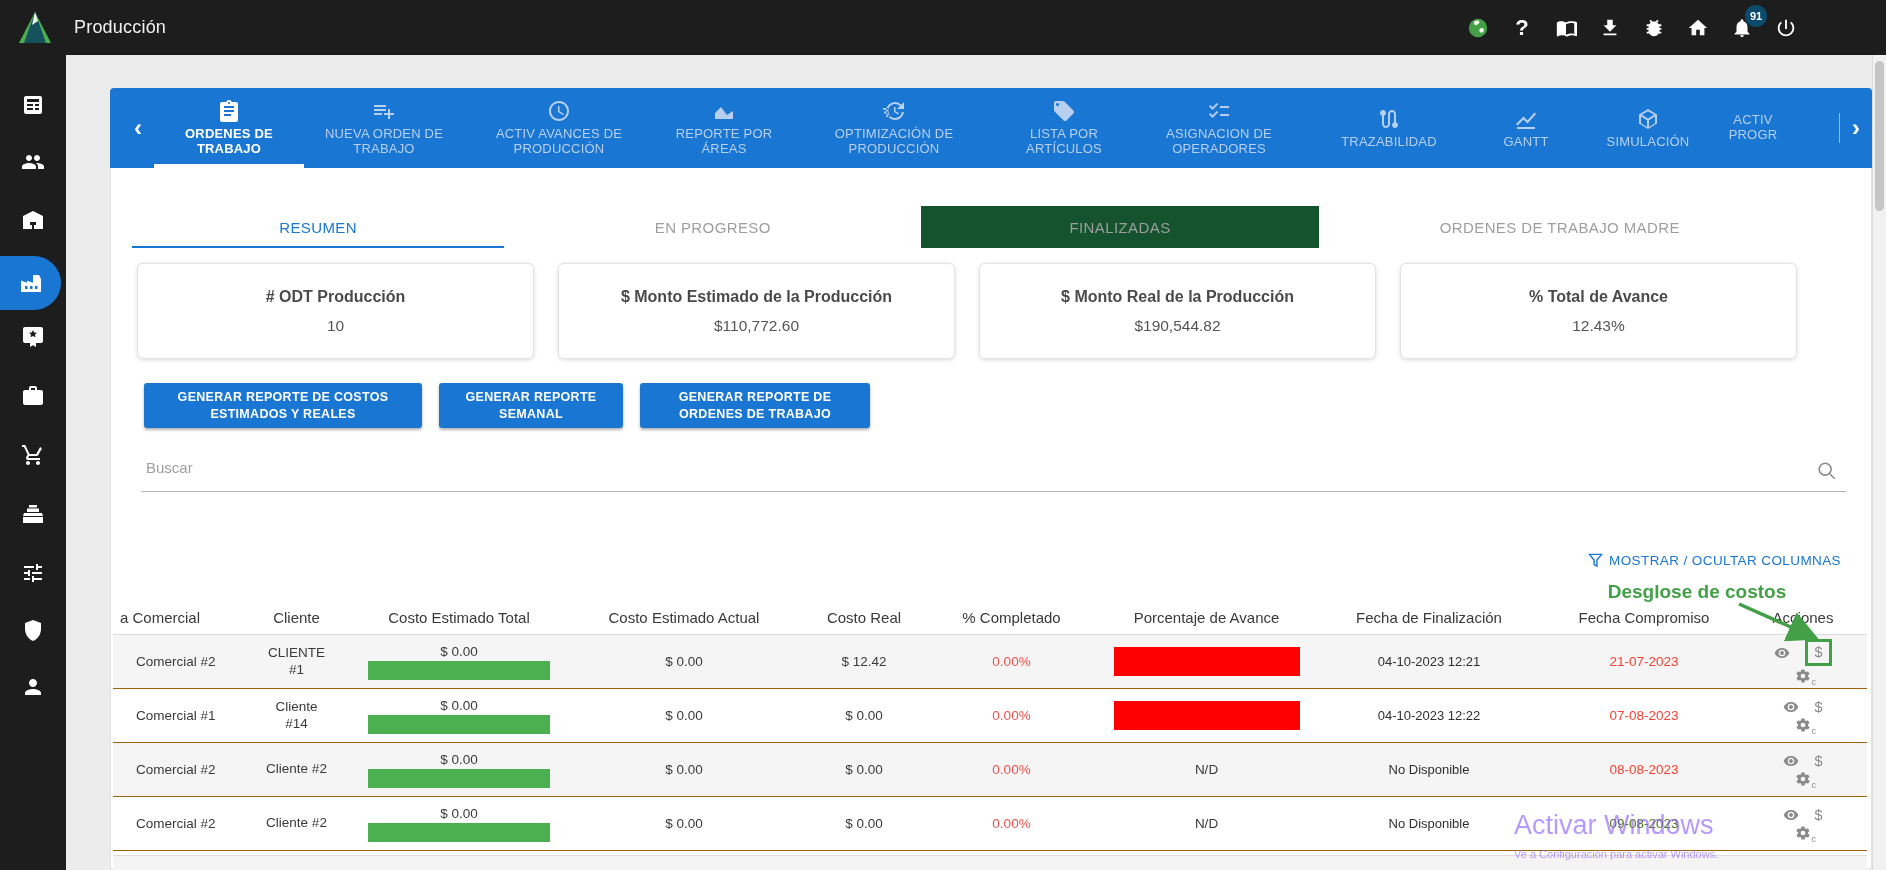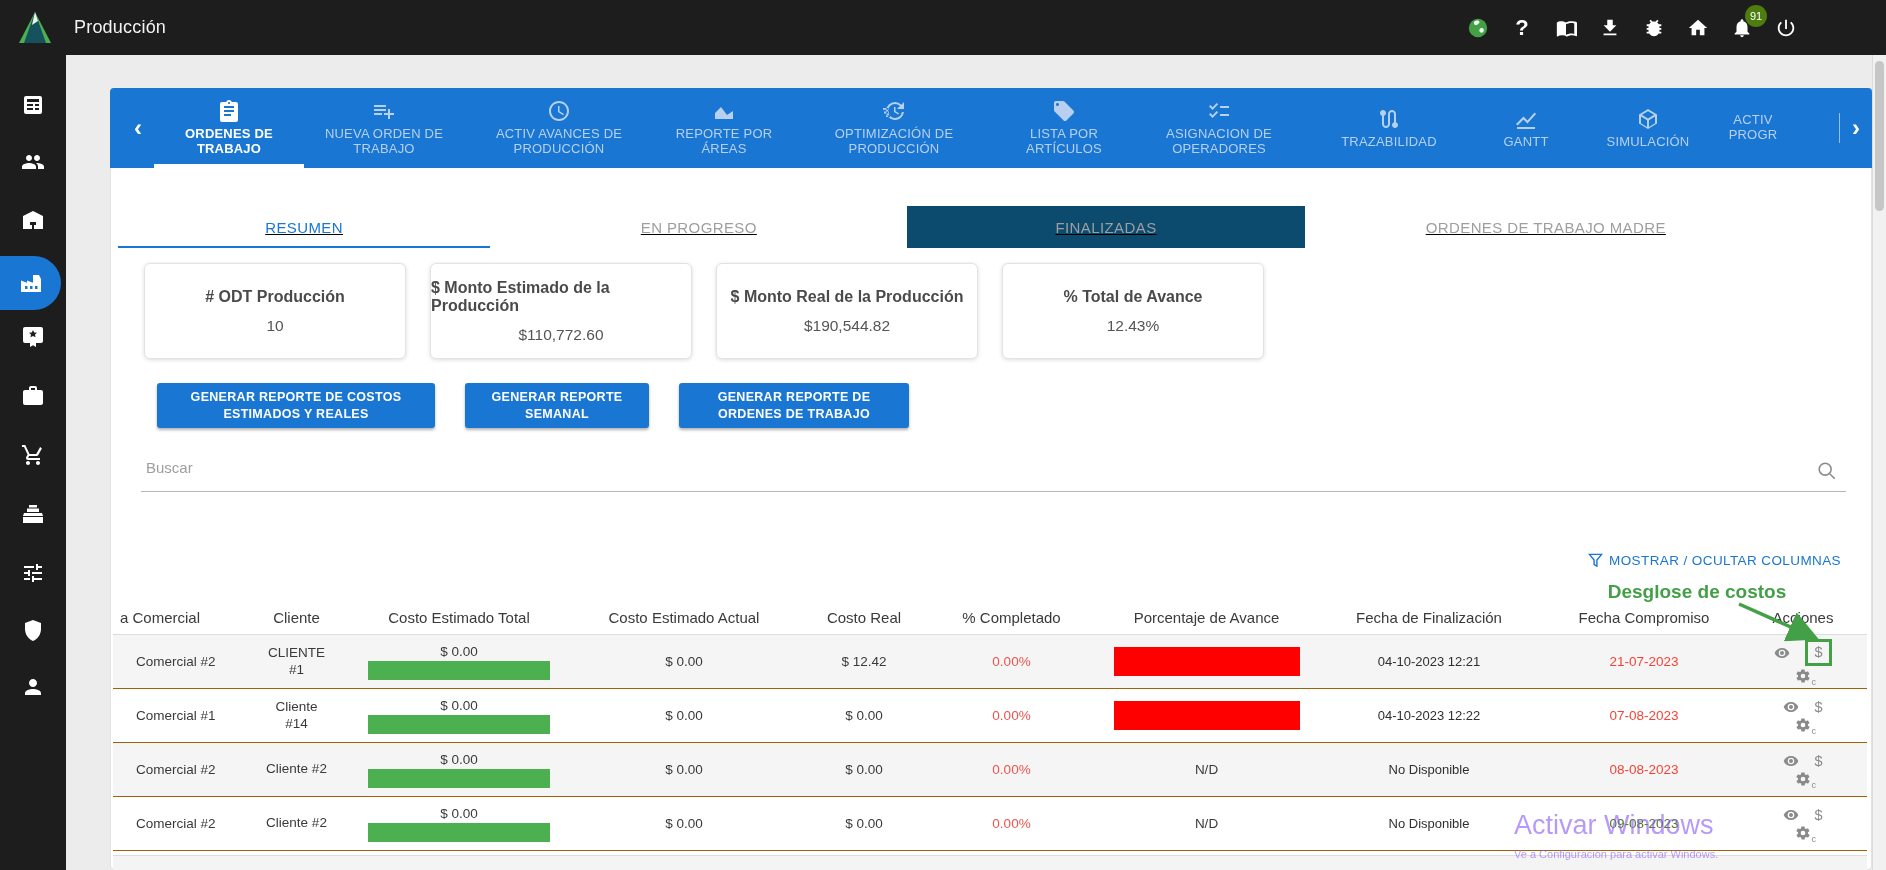--- a/index.html
+++ b/index.html
@@ -7,21 +7,21 @@
   body { position:relative; background:#ececec; font-family:"Liberation Sans",sans-serif; }
 
   
   .topbar { position:absolute; left:0; top:0; width:1886px; height:55px; background:#1d1d1d; display:flex; align-items:center; z-index:50; }
   .logo { margin-left:16px; display:flex; }
   .app-title { color:#f2f2f2; font-size:18px; margin-left:20px; letter-spacing:.2px; }
   .topbar-icons { position:absolute; right:88px; top:0; height:55px; display:flex; align-items:center; gap:20px; }
   .tb-icon { position:relative; width:24px; height:24px; display:flex; align-items:center; justify-content:center; color:#fff; cursor:pointer; }
   .tb-icon svg { width:22px; height:22px; }
   .help-glyph { font-size:22px; font-weight:bold; color:#fff; }
-  .badge { position:absolute; right:-13px; top:-11px; background:#4d7c0f; color:#fff; font-size:11px; min-width:22px; height:22px; border-radius:11px; display:flex; align-items:center; justify-content:center; padding:0 3px; }
+  .badge { position:absolute; right:-13px; top:-11px; background:#0c4a6e; color:#fff; font-size:11px; min-width:22px; height:22px; border-radius:11px; display:flex; align-items:center; justify-content:center; padding:0 3px;font-weight:bold; }
 
   
   .sidebar { position:absolute; left:0; top:55px; width:66px; height:815px; background:#1d1d1d; z-index:40; }
   .sb-item { position:absolute; left:0; width:66px; height:44px; display:flex; align-items:center; justify-content:center; cursor:pointer; }
   .sb-item svg { width:24px; height:24px; fill:#fff; }
   .sb-item.active { left:0; width:61px; height:54px; background:#1976d2; border-radius:0 27px 27px 0; }
 
   
   .surface { position:absolute; left:110px; top:88px; width:1762px; height:782px; background:#fff; border-radius:4px; border:1px solid #e2e2e2; }
   .vscroll { position:absolute; right:0; top:55px; width:14px; height:815px; background:#f1f1f1; border-left:1px solid #dcdcdc; z-index:60; }
@@ -31,35 +31,35 @@
   .bluebar { position:absolute; left:-1px; top:-1px; width:1762px; height:80px; background:#1976d2; border-radius:4px 4px 0 0; display:flex; align-items:center; padding-left:12px; overflow:hidden; }
   .nav-chevron { width:32px; color:#fff; font-size:24px; line-height:1; text-align:center; cursor:pointer; flex:none; font-weight:bold; }
   .mtab { height:80px; flex:none; display:flex; flex-direction:column; align-items:center; justify-content:center; gap:4px; text-align:center; font-size:13px; font-weight:500; letter-spacing:.2px; line-height:1.15; position:relative; color:#b7d0ef; cursor:pointer; padding:0 4px; overflow:hidden; }
   .mtab svg { width:24px; height:24px; fill:#b7d0ef; flex:none; }
   .mtab.active { color:#fff;font-weight:bold; }
   .mtab.active svg { fill:#fff; }
   .mtab.active::after { content:""; position:absolute; left:0; bottom:0; width:100%; height:4px; background:#fff; }
   .tab-sep { width:1px; height:30px; background:rgba(255,255,255,.55); margin-left:auto; flex:none; }
 
   
-  .subtabs { position:absolute; left:7px; top:117px; width:1669px; height:42px; display:flex;text-decoration:underline; }
+  .subtabs { position:absolute; left:21px; top:117px; width:1669px; height:42px; display:flex; }
   .vtab { display:flex; align-items:center; justify-content:center; font-size:15px; color:#9e9e9e; letter-spacing:.4px; cursor:pointer; position:relative; }
   .vtab.active { color:#1976d2; }
   .vtab.active::after { content:""; position:absolute; left:0; bottom:0; height:2px; width:100%; background:#1976d2; }
-  .vtab.shaded { background:#0c4a6e; }
-
-  
-  .cards { position:absolute; left:33px; top:174px; width:1120px; height:96px; display:flex; gap:24px; }
+  .vtab.shaded { background:#14532d; }
+
+  
+  .cards { position:absolute; left:26px; top:174px; width:1660px; height:96px; display:flex; gap:24px; }
   .scard { flex:1; background:#fff; border:1px solid #e3e3e3; border-radius:6px; box-shadow:0 1px 4px rgba(0,0,0,.14); display:flex; flex-direction:column; align-items:center; justify-content:center; gap:11px; }
   .scard .t { font-size:16px; font-weight:700; color:#4a4a4a; }
   .scard .v { font-size:15.5px; color:#555; }
 
   
   .btns { position:absolute; left:33px; top:294px; display:flex; gap:17px; }
-  .gbtn { background:#1976d2; color:#fff; border:none; border-radius:3px; box-shadow:0 2px 3px rgba(0,0,0,.3); font-size:12.5px; font-weight:700; letter-spacing:.3px; line-height:1.3; height:45px; padding:5px 12px; text-align:center; cursor:pointer; font-family:inherit; display:flex; align-items:center; justify-content:center;margin-left:13px; }
+  .gbtn { background:#1976d2; color:#fff; border:none; border-radius:3px; box-shadow:0 2px 3px rgba(0,0,0,.3); font-size:12.5px; font-weight:700; letter-spacing:.3px; line-height:1.3; height:45px; padding:5px 12px; text-align:center; cursor:pointer; font-family:inherit; display:flex; align-items:center; justify-content:center; }
 
   
   .search { position:absolute; left:30px; top:355px; width:1705px; height:50px; }
   .search input { width:100%; height:48px; border:none; border-bottom:1px solid #b5b5b5; outline:none; font-size:15px; color:#444; padding:0 40px 0 5px; font-family:inherit; background:transparent; }
   .search input::placeholder { color:#9e9e9e; }
   .search svg { position:absolute; right:8px; bottom:12px; width:22px; height:22px; }
 
   
   .colslink { position:absolute; right:30px; top:464px; display:flex; align-items:center; gap:6px; color:#1976d2; font-size:13.5px; letter-spacing:.4px; cursor:pointer; }
   .colslink svg { width:15px; height:15px; }

